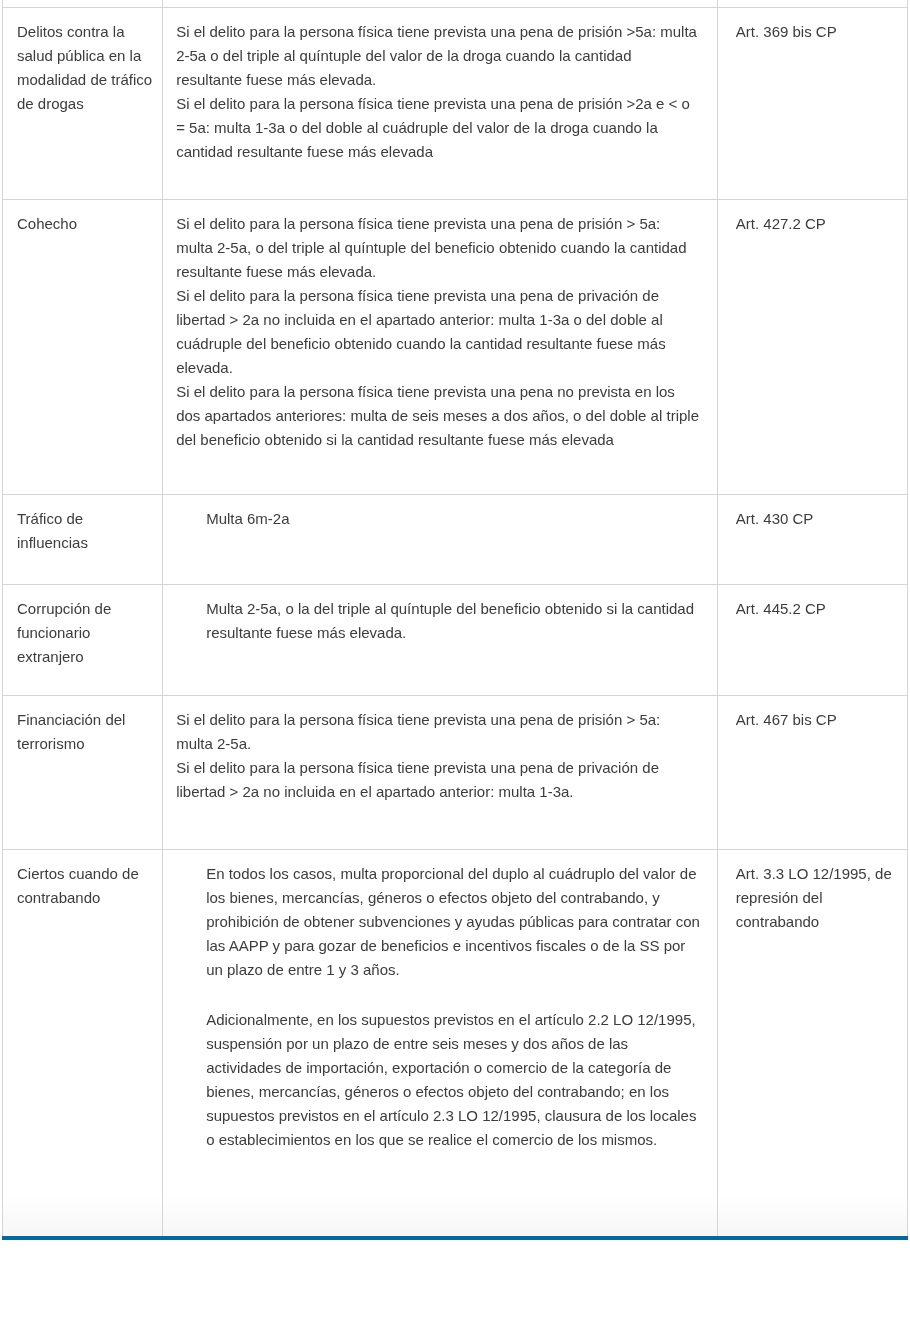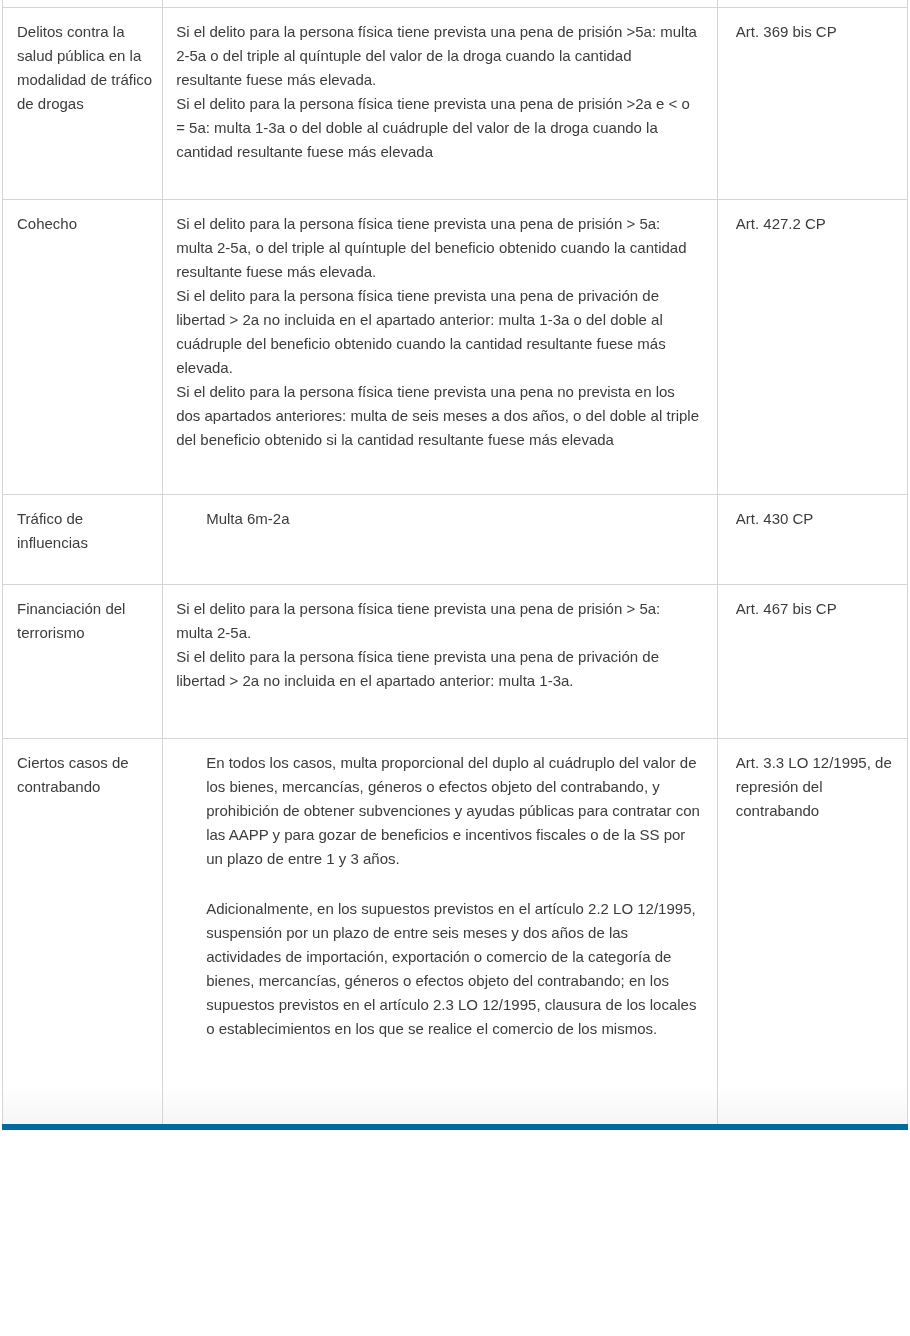--- a/index.html
+++ b/index.html
@@ -15,21 +15,21 @@
     height: 1336px;
     overflow: hidden;
     padding-left: 2px;
     background: #ffffff;
   }
   table.penalties {
     border-collapse: collapse;
     table-layout: fixed;
     width: 906px;
     margin-top: -1px; 
-    border-bottom: 6px solid #0369a1;
+    border-bottom: 4px solid #0369a1;
   }
   td {
     border: 1px solid #d5d5d5;
     vertical-align: top;
     font-size: 15px;
     line-height: 24px;
     padding: 12px 14px 10px 14px;
     background: #ffffff;
     overflow: hidden;
   }
@@ -75,30 +75,37 @@
           </td>
           <td class="article">Art. 427.2 CP</td>
         </tr>
         <tr style="height: 90px;">
           <td class="offense">Tráfico de influencias</td>
           <td class="penalty indent">
             <p>Multa 6m-2a</p>
           </td>
           <td class="article">Art. 430 CP</td>
         </tr>
+        <tr style="height: 111px;">
+          <td class="offense">Corrupción de funcionario extranjero</td>
+          <td class="penalty indent">
+            <p>Multa 2-5a, o la del triple al quíntuple del beneficio obtenido si la cantidad resultante fuese más elevada.</p>
+          </td>
+          <td class="article">Art. 445.2 CP</td>
+        </tr>
         <tr style="height: 154px;">
           <td class="offense">Financiación del terrorismo</td>
           <td class="penalty">
             <p>Si el delito para la persona física tiene prevista una pena de prisión &gt; 5a: multa 2-5a.</p>
             <p>Si el delito para la persona física tiene prevista una pena de privación de libertad &gt; 2a no incluida en el apartado anterior: multa 1-3a.</p>
           </td>
           <td class="article">Art. 467 bis CP</td>
         </tr>
         <tr class="last" style="height: 389px;">
-          <td class="offense">Ciertos casos de contrabando</td>
+          <td class="offense">Ciertos cuando de contrabando</td>
           <td class="penalty indent gap">
             <p>En todos los casos, multa proporcional del duplo al cuádruplo del valor de los bienes, mercancías, géneros o efectos objeto del contrabando, y prohibición de obtener subvenciones y ayudas públicas para contratar con las AAPP y para gozar de beneficios e incentivos fiscales o de la SS por un plazo de entre 1 y 3 años.</p>
             <p>Adicionalmente, en los supuestos previstos en el artículo 2.2 LO 12/1995, suspensión por un plazo de entre seis meses y dos años de las actividades de importación, exportación o comercio de la categoría de bienes, mercancías, géneros o efectos objeto del contrabando; en los supuestos previstos en el artículo 2.3 LO 12/1995, clausura de los locales o establecimientos en los que se realice el comercio de los mismos.</p>
           </td>
           <td class="article">Art. 3.3 LO 12/1995, de represión del contrabando</td>
         </tr>
       </tbody>
   </table>
 </div>
 

